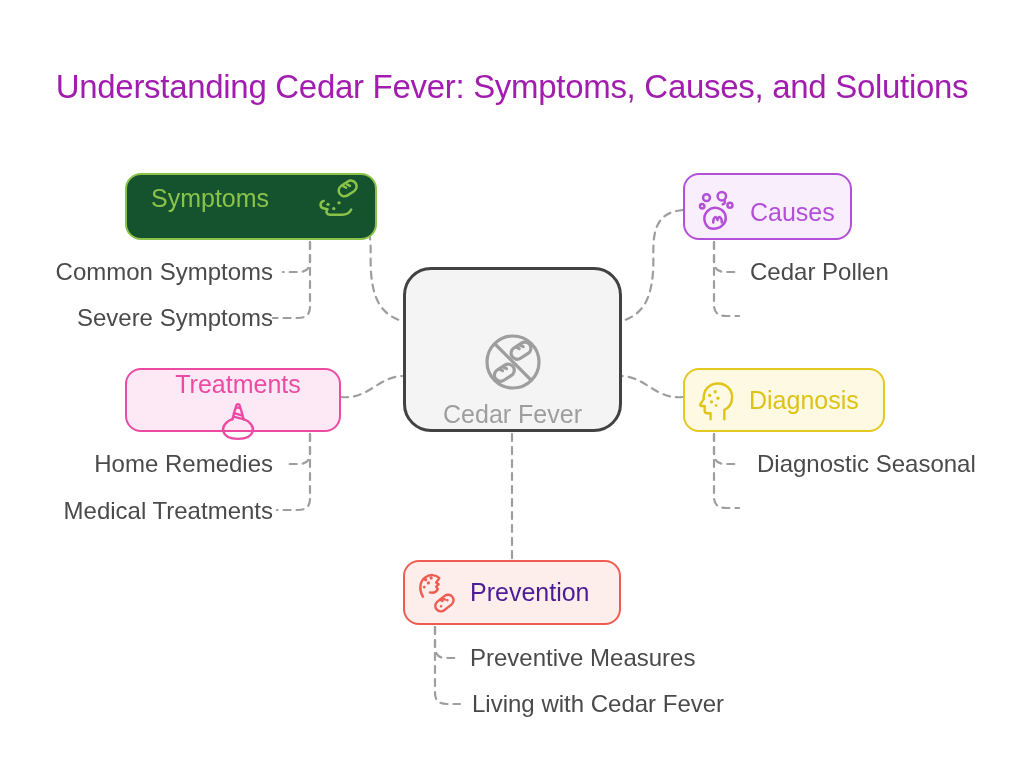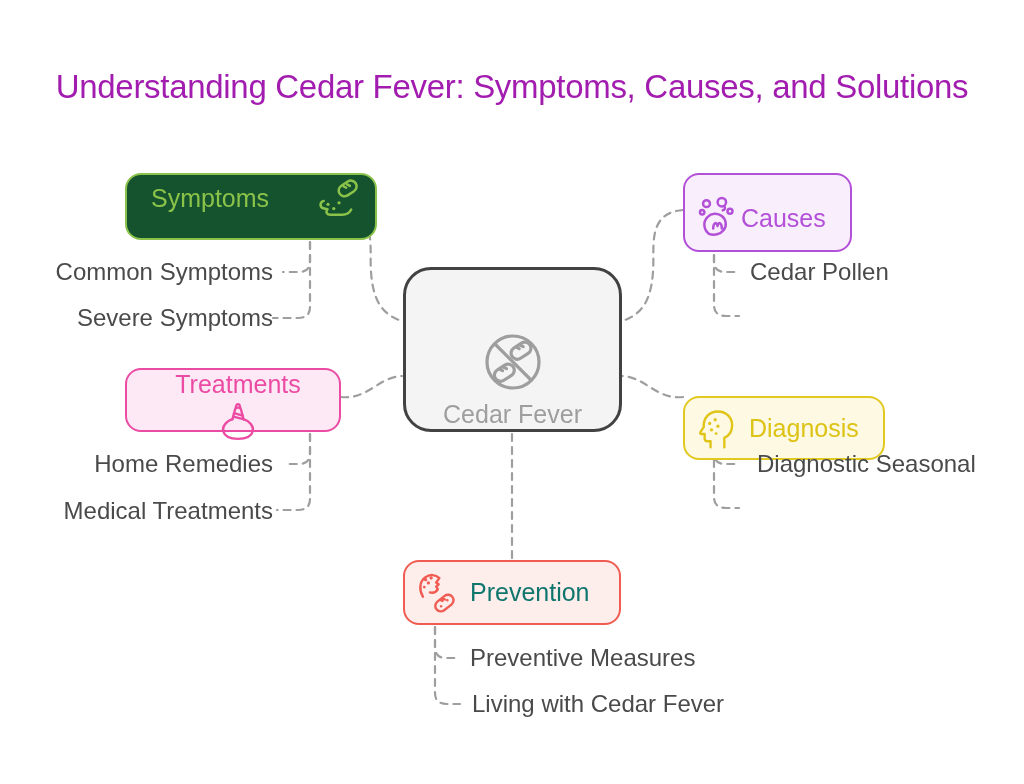--- a/index.html
+++ b/index.html
@@ -24,53 +24,53 @@
   .icon { display:flex; align-items:center; justify-content:center; }
 
   .node-symptoms {
     left:125px; top:173px; width:252px; height:67px;
     border:2.5px solid #8bc34a; background:#14532d;
     padding:0 12px 16px 24px; justify-content:space-between;
   }
   .node-symptoms .nlabel { color:#8bc34a; }
 
   .node-causes {
-    left:683px; top:173px; width:169px; height:79px;
+    left:683px; top:173px; width:169px; height:67px;
     border:2.5px solid #b350d8; background:#f9eefc;
-    padding:11px 12px 0 10px; 
+    padding:11px 12px 0 10px; gap:9px;
   }
   .node-causes .nlabel { color:#b350d8; }
 
   .node-central {
     left:403px; top:267px; width:219px; height:165px;
     border:3px solid #424242; background:#f4f4f4; border-radius:28px;
     flex-direction:column; justify-content:flex-end; gap:6px;
   }
   .node-central .nlabel { color:#9e9e9e; font-size:25px; }
 
   .node-treatments {
     left:125px; top:368px; width:216px; height:64px;
     border:2.5px solid #ec4ba3; background:#fce9f5;
     padding:0 12px 0 22px; justify-content:space-between;flex-direction:column;
   }
   .node-treatments .nlabel { color:#ec4ba3; }
 
   .node-diagnosis {
     left:683px; top:368px; width:202px; height:64px;
     border:2.5px solid #e2c920; background:#fdf9e2;
-    padding:0 12px 0 10px; gap:10px;margin-top:28px;
+    padding:0 12px 0 10px; gap:10px;
   }
   .node-diagnosis .nlabel { color:#ddc315; }
 
   .node-prevention {
     left:403px; top:560px; width:218px; height:65px;
     border:2.5px solid #f05c52; background:#fdedeb;
     padding:0 12px 0 11px; gap:10px;
   }
-  .node-prevention .nlabel { color:#0f766e; }
+  .node-prevention .nlabel { color:#4c1d95; }
 
   .leaf {
     position:absolute; font-size:24px; color:#4a4a4a;
     line-height:28px; white-space:nowrap;
   }
   .leaf.ra { text-align:right; right:751px; }
 </style>
 </head>
 <body>
 

